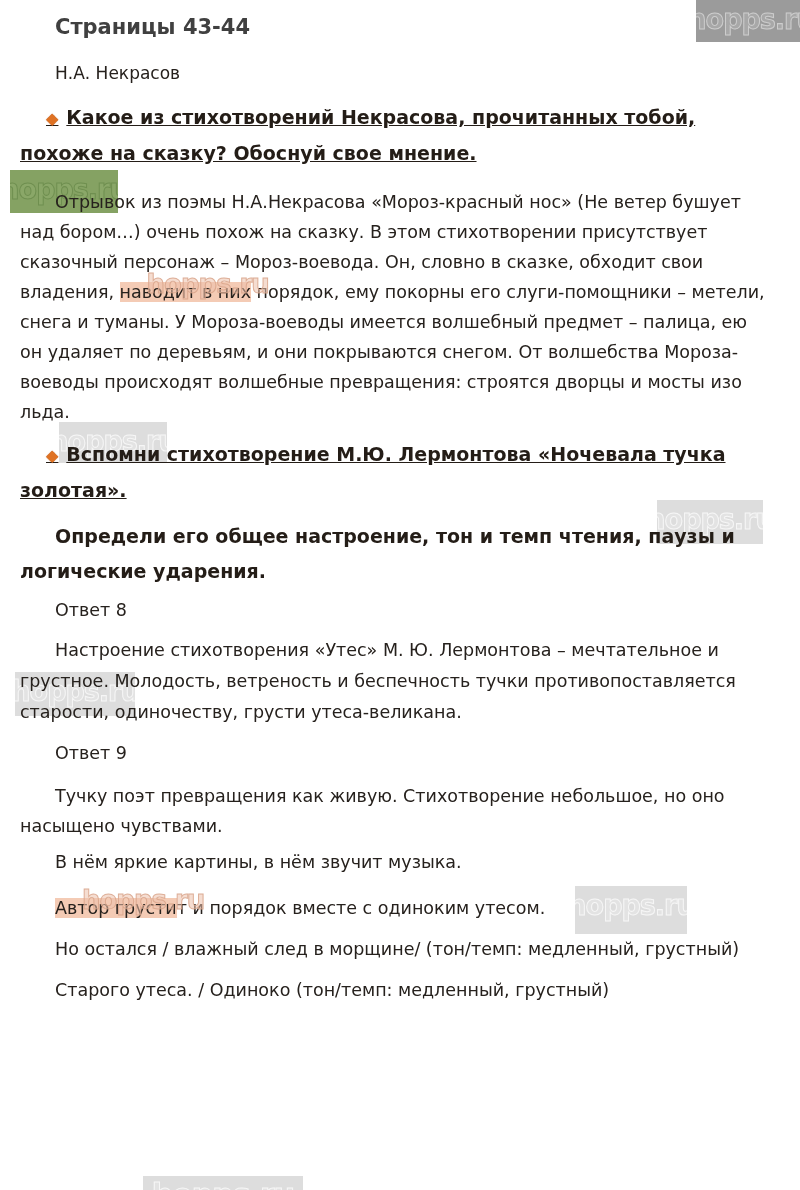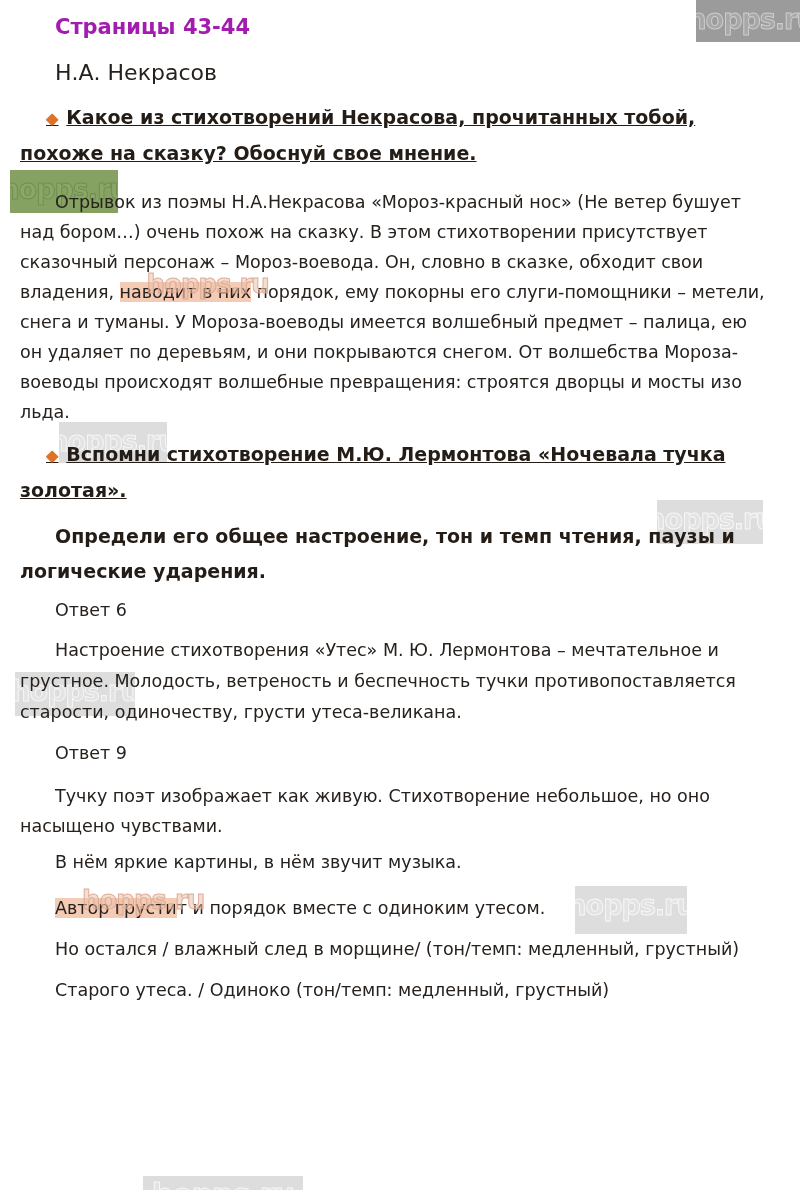--- a/index.html
+++ b/index.html
@@ -3,22 +3,22 @@
 <meta charset="utf-8">
 <style>
   html,body{margin:0;padding:0;}
   body{
     width:800px;height:1190px;position:relative;overflow:hidden;
     background:#ffffff;color:#26211d;
     font-family:"DejaVu Sans",sans-serif;
   }
   .content{position:relative;z-index:1;padding:12px 30px 0 20px;}
   p{margin:0;}
-  .title{color:#a21caf;font-weight:bold;font-size:21px;line-height:30px;margin-left:35px;}
-  .author{font-size:22px;line-height:30px;margin:16px 0 8px 35px;}
+  .title{color:#404040;font-weight:bold;font-size:21px;line-height:30px;margin-left:35px;}
+  .author{font-size:17px;line-height:30px;margin:16px 0 8px 35px;}
   .heading{font-weight:bold;font-size:19px;line-height:35px;color:#241d17;}
   .h-diamond{text-indent:26px;text-decoration:underline;}
   .h-indent{text-indent:35px;}
   .diamond{color:#df7224;font-size:16px;font-style:normal;text-shadow:0 0 1px #a84e12;margin-right:8px;}
   .body-p{font-size:17.5px;line-height:30px;text-indent:35px;}
   .lh31{line-height:31px;}
   .mt8{margin-top:16px;}.mt10{margin-top:10px;}.mt11{margin-top:11px;}
   .mt6{margin-top:6px;}.mt12{margin-top:12px;}.mt13{margin-top:13px;}.mt20{margin-top:20px;}
   .poem{margin-top:11px;}
   .mark-peach{background:#f4cbb5;position:relative;}
@@ -79,28 +79,28 @@
   <p class="author">Н.А. Некрасов</p>
 
   <p class="heading h-diamond mt12"><i class="diamond">◆</i><span>Какое из стихотворений Некрасова, прочитанных тобой, похоже на сказку? Обоснуй свое мнение.</span></p>
 
   <p class="body-p mt8"><span>Отрывок из поэмы Н.А.Некрасова «Мороз-красный нос» (Не ветер бушует над бором…) очень похож на сказку. В этом стихотворении присутствует сказочный персонаж – Мороз-воевода. Он, словно в сказке, обходит свои владения, </span><span class="mark-peach"><i class="wm-inline">hopps.ru</i><span>наводит в них</span></span><span> порядок, ему покорны его слуги-помощники – метели, снега и туманы. У Мороза-воеводы имеется волшебный предмет – палица, ею он удаляет по деревьям, и они покрываются снегом. От волшебства Мороза-воеводы происходят волшебные превращения: строятся дворцы и мосты изо льда.</span></p>
 
   <p class="heading h-diamond mt10"><i class="diamond">◆</i><span>Вспомни стихотворение М.Ю. Лермонтова «Ночевала тучка золотая».</span></p>
 
   <p class="heading h-indent mt11">Определи его общее настроение, тон и темп чтения, паузы и логические ударения.</p>
 
-  <p class="body-p mt6">Ответ 6</p>
+  <p class="body-p mt6">Ответ 8</p>
 
   <p class="body-p lh31 mt10">Настроение стихотворения «Утес» М. Ю. Лермонтова – мечтательное и грустное. Молодость, ветреность и беспечность тучки противопоставляется старости, одиночеству, грусти утеса-великана.</p>
 
   <p class="body-p mt10">Ответ 9</p>
 
 
-  <p class="body-p mt13">Тучку поэт изображает как живую. Стихотворение небольшое, но оно насыщено чувствами.</p>
+  <p class="body-p mt13">Тучку поэт превращения как живую. Стихотворение небольшое, но оно насыщено чувствами.</p>
 
   <p class="body-p mt6">В нём яркие картины, в нём звучит музыка.</p>
 
 
   <p class="body-p mt8"><span class="mark-peach"><i class="wm-inline">hopps.ru</i><span>Автор грусти</span></span><span>т и порядок вместе с одиноким утесом.</span></p>
 
 
   <p class="body-p poem mt20">Но остался / влажный след в морщине/ (тон/темп: медленный, грустный)</p>
   <p class="body-p poem">Старого утеса. / Одиноко (тон/темп: медленный, грустный)</p>
 

